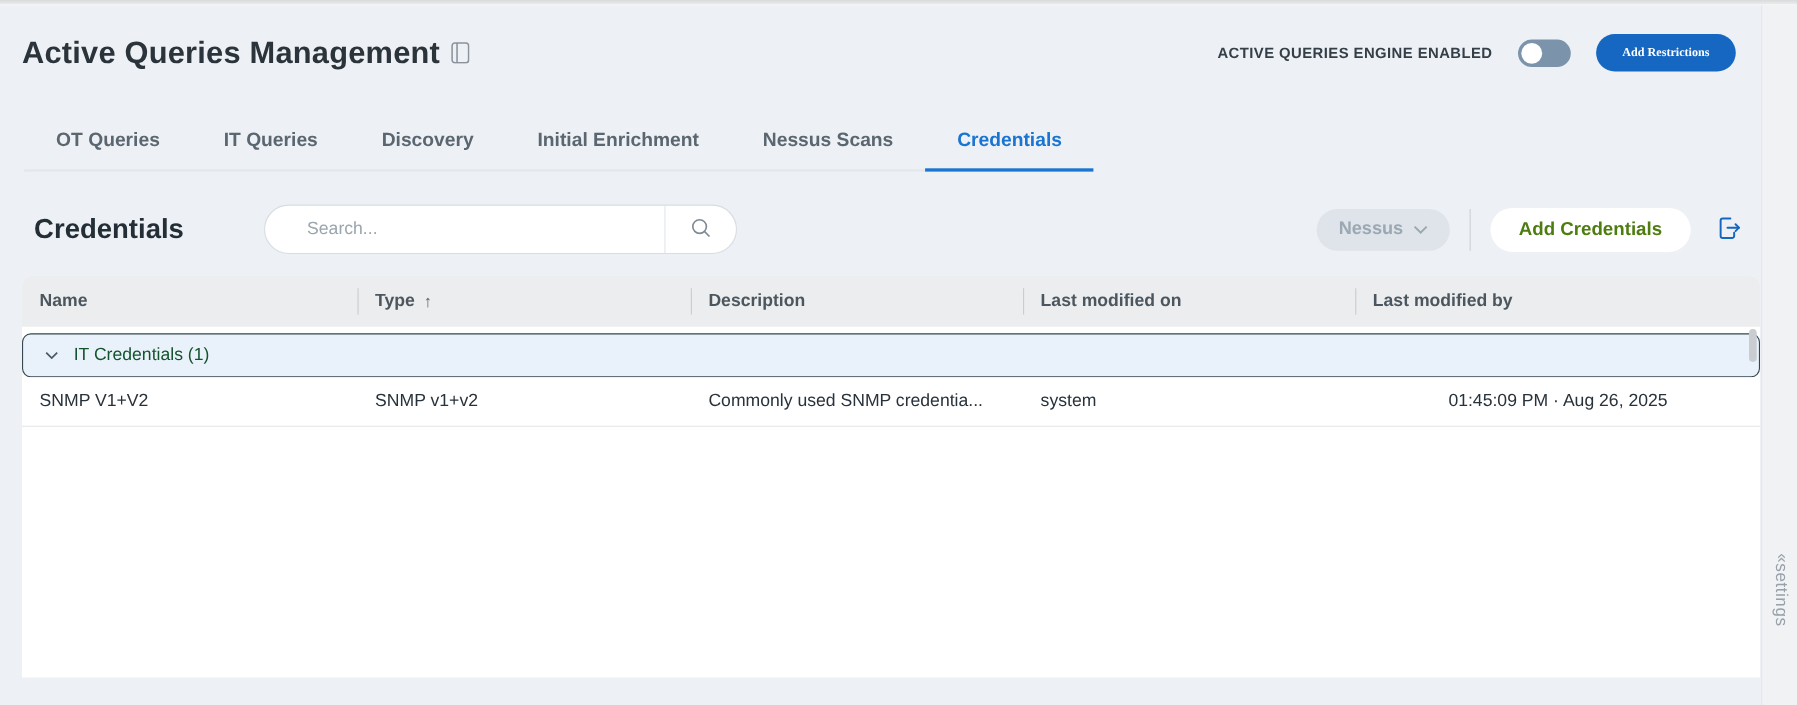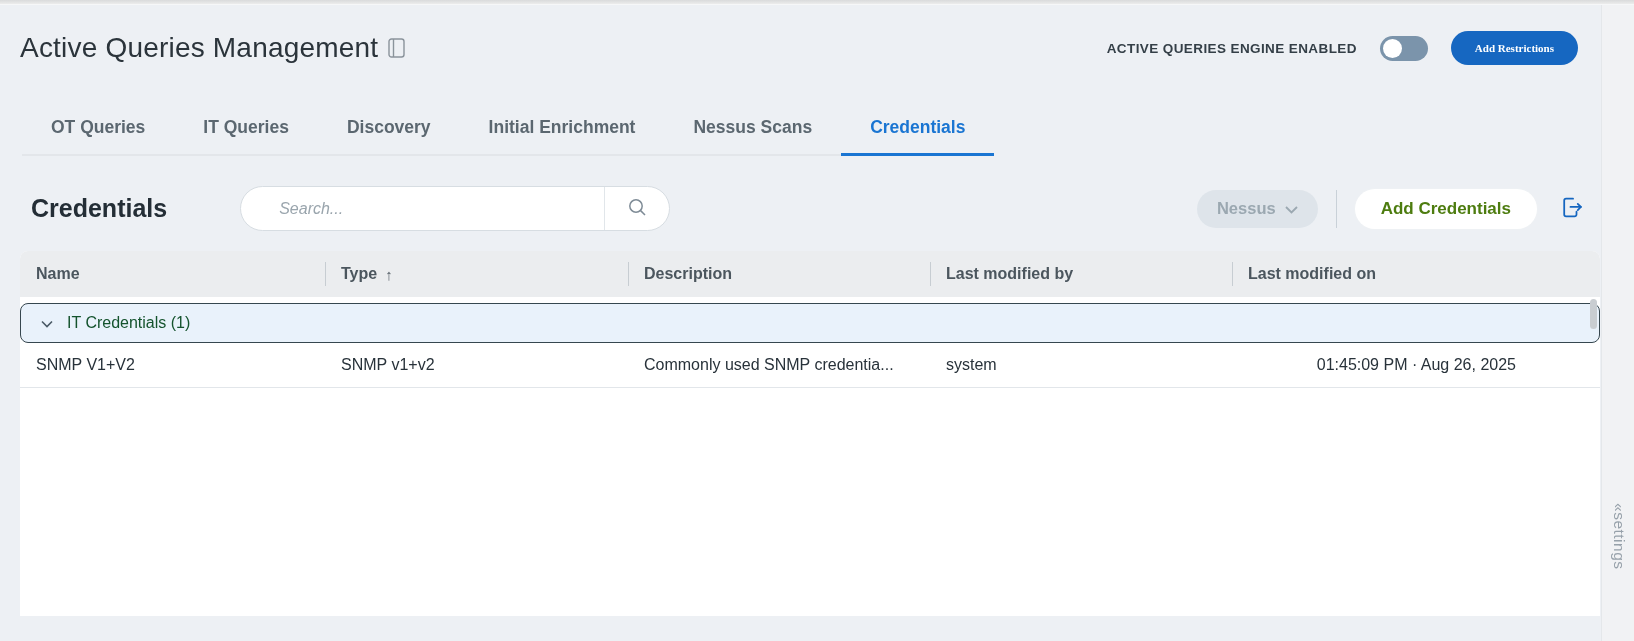--- a/index.html
+++ b/index.html
@@ -10,21 +10,21 @@
     color:#2b353c;
     position:relative;
   }
   .top-strip { height:5px; background:linear-gradient(#d9dadb,#ececec); border-bottom:1px solid #f6f7f8; }
 
   .app { padding:0 0 0 20px; position:relative; }
 
   
   .page-header { margin-top:26px; display:flex; align-items:center; }
   .title-wrap { display:flex; align-items:center; gap:10px; }
-  .page-title { font-size:28px; font-weight:400; color:#2b343b; letter-spacing:.2px; }
+  .page-title { font-size:28px; font-weight:700; color:#2b343b; letter-spacing:.2px; }
   .book-icon { width:17px; height:20px; margin-top:4px; }
   .header-right { margin-left:auto; display:flex; align-items:center; gap:23px; padding-right:56px; }
   .toggle-label { font-size:13.5px; font-weight:700; color:#343f47; letter-spacing:.4px; }
   .toggle { width:48px; height:25px; border-radius:13px; background:#7b94ab; position:relative; cursor:pointer; }
   .toggle .knob { width:19px; height:19px; border-radius:50%; background:#fff; position:absolute; left:3px; top:3px; }
   .btn-primary {
     background:#1667c1; color:#fff; font-size:11px; font-weight:700;
     border:none; border-radius:19px; height:34px; padding:0 24px; cursor:pointer;
     font-family:Liberation Serif, serif;
   }
@@ -40,21 +40,21 @@
 
   
   .toolbar { margin-top:30px; display:flex; align-items:center; padding-right:50px; }
   .section-title { font-size:25px; font-weight:700; color:#242e36; margin-left:11px; }
   .search {
     margin-left:73px; width:430px; height:45px; background:#fff;
     border:1px solid #d7dde2; border-radius:23px; display:flex; align-items:center; overflow:hidden;
   }
   .search input {
     flex:1; border:none; outline:none; height:100%; padding:0 20px 0 38px;
-    font-size:16px; color:#3a454d; font-family:inherit; background:transparent;font-style:italic;
+    font-size:16px; color:#3a454d; font-family:inherit; background:transparent;
   }
   .search input::placeholder { color:#9aa5ad; }
   .search .sep { width:1px; height:100%; background:#e1e6ea; }
   .search-btn { width:64px; height:100%; background:none; border:none; cursor:pointer; display:flex; align-items:center; justify-content:center; }
   .toolbar-right { margin-left:auto; display:flex; align-items:center; gap:18px; }
   .btn-actions {
     background:#dee4ea; color:#9ba8b1; border:none; border-radius:19px; height:38px;
     padding:0 20px; font-size:16.5px; font-weight:600; display:flex; align-items:center; gap:9px;
     cursor:default; font-family:inherit;
   }
@@ -174,24 +174,24 @@
         <span>Name</span>
       </div>
       <div class="th">
         <span>Type</span>
         <span class="sort-arrow">↑</span>
       </div>
       <div class="th">
         <span>Description</span>
       </div>
       <div class="th">
+        <span>Last modified on</span>
+      </div>
+      <div class="th">
         <span>Last modified by</span>
-      </div>
-      <div class="th">
-        <span>Last modified on</span>
       </div>
     </div>
 
     <div class="group-row">
       <span>
         <svg width="12" height="8" viewBox="0 0 12 8" fill="none" stroke="#4a5a66" stroke-width="1.6">
           <path d="M1 1.5 L6 6.5 L11 1.5"></path>
         </svg>
       </span>
       <span class="group-label">IT Credentials (1)</span>

